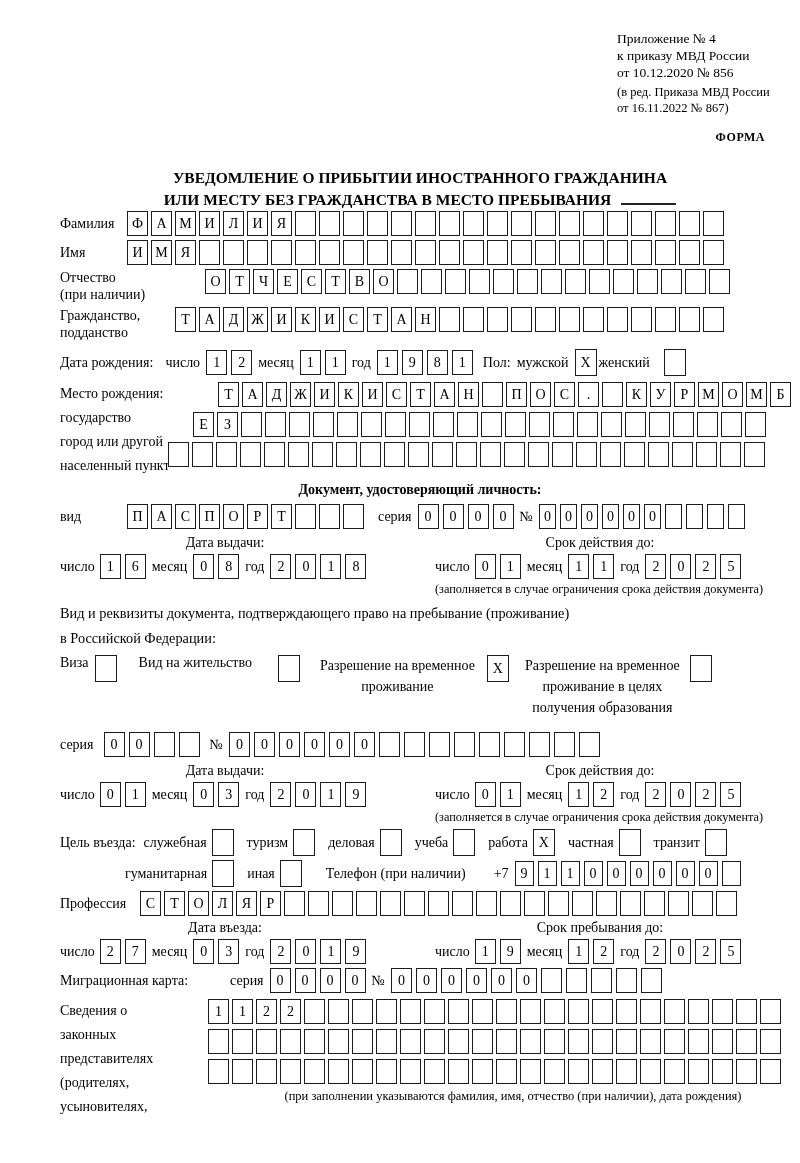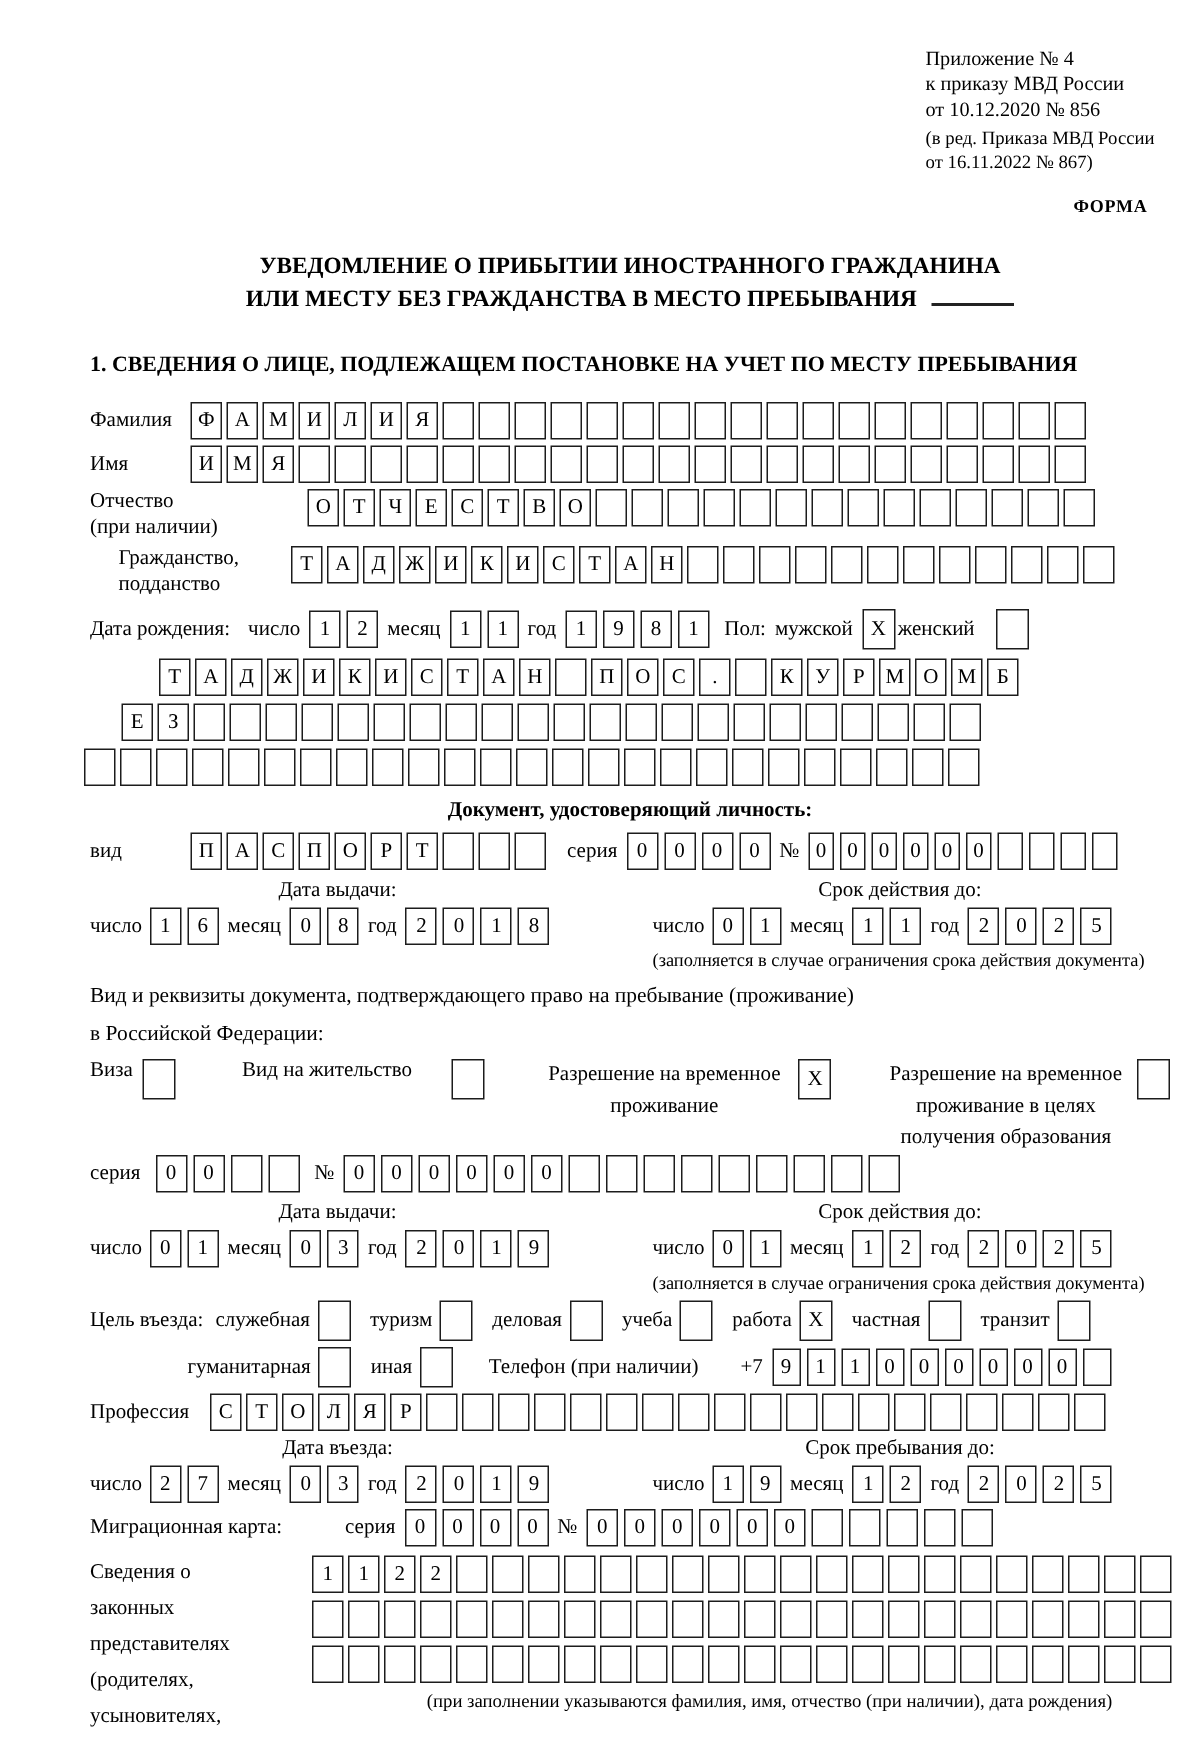--- a/index.html
+++ b/index.html
@@ -24,21 +24,21 @@
        display:flex;align-items:center;justify-content:center;font-size:14px;line-height:1;}
   .boxes.tight .box{width:15px;}
   .boxes.phone .box{width:17px;}
   .cb{width:20px;height:25px;flex:0 0 auto;}
 
   .frow{display:flex;align-items:center;margin-bottom:4px;}
   .frow.top{align-items:flex-start;}
   .flabel{flex:0 0 auto;}
   .w70{flex:0 0 67px;}
   .w145{flex:0 0 145px;line-height:17px;}
-  .w115{flex:0 0 115px;line-height:17px;margin-left:19px;}
+  .w115{flex:0 0 115px;line-height:17px;}
 
   .dlabel{margin:0 6px;}
   .dg{gap:4px;}
   .dg .box{margin:0;}
 
   
   .lblock{display:flex;align-items:flex-start;margin-bottom:4px;}
   .lblock .labels{flex:0 0 112px;line-height:24px;font-size:14px;}
   .rows .boxes{margin-bottom:5px;}
   .shift1{margin-left:-25px;}
@@ -50,21 +50,21 @@
   .twocol .colL{flex:0 0 375px;}
   .twocol .colR{flex:1;}
   .subhead{text-align:center;margin-bottom:3px;}
   .colL .subhead{width:330px;}
   .colR .subhead{width:330px;}
   .dchrow{display:flex;align-items:center;}
   .note{font-size:12.3px;margin-top:3px;white-space:nowrap;}
 
   .intro{line-height:25px;font-size:14.3px;}
 
-  .optrow{display:flex;align-items:flex-start;margin:4px 0 1px 0;justify-content:space-between;}
+  .optrow{display:flex;align-items:flex-start;margin:4px 0 14px 0;}
   .opt{display:flex;align-items:flex-start;}
   .optlines{text-align:center;line-height:21px;}
 
   .plabel{margin-right:5px;}
   .pgap{margin-left:13px;}
 
   .rep-note{font-size:12.5px;margin-top:4px;text-align:center;width:610px;}
 </style>
 </head>
 <body>
@@ -81,21 +81,20 @@
     </div>
   </div>
 
   <div class="forma">ФОРМА</div>
 
   <div class="title">
     <div>УВЕДОМЛЕНИЕ О ПРИБЫТИИ ИНОСТРАННОГО ГРАЖДАНИНА</div>
     <div><span>ИЛИ МЕСТУ БЕЗ ГРАЖДАНСТВА В МЕСТО ПРЕБЫВАНИЯ</span><span class="blankline"></span></div>
   </div>
 
-  <div class="sec">1. СВЕДЕНИЯ О ЛИЦЕ, ПОДЛЕЖАЩЕМ ПОСТАНОВКЕ НА УЧЕТ ПО МЕСТУ ПРЕБЫВАНИЯ</div>
 
   <div class="frow">
     <span class="flabel w70">Фамилия</span>
     <span class="boxes">
         <span class="box">Ф</span>
         <span class="box">А</span>
         <span class="box">М</span>
         <span class="box">И</span>
         <span class="box">Л</span>
         <span class="box">И</span>
@@ -235,20 +234,26 @@
         <span class="box">1</span>
       </span>
     <span class="dlabel" style="margin-left:10px">Пол:</span>
     <span>мужской</span>
     <span class="box cb" style="margin-left:6px">X</span>
     <span style="margin-left:2px">женский</span>
     <span class="box cb" style="margin-left:14px"></span>
   </div>
 
   <div class="lblock" style="margin-top:6px">
+    <div class="labels">
+      <div>Место рождения:</div>
+      <div>государство</div>
+      <div>город или другой</div>
+      <div>населенный пункт</div>
+    </div>
     <div class="rows" style="margin-left:46px">
       <div class="boxes">
           <span class="box">Т</span>
           <span class="box">А</span>
           <span class="box">Д</span>
           <span class="box">Ж</span>
           <span class="box">И</span>
           <span class="box">К</span>
           <span class="box">И</span>
           <span class="box">С</span>

